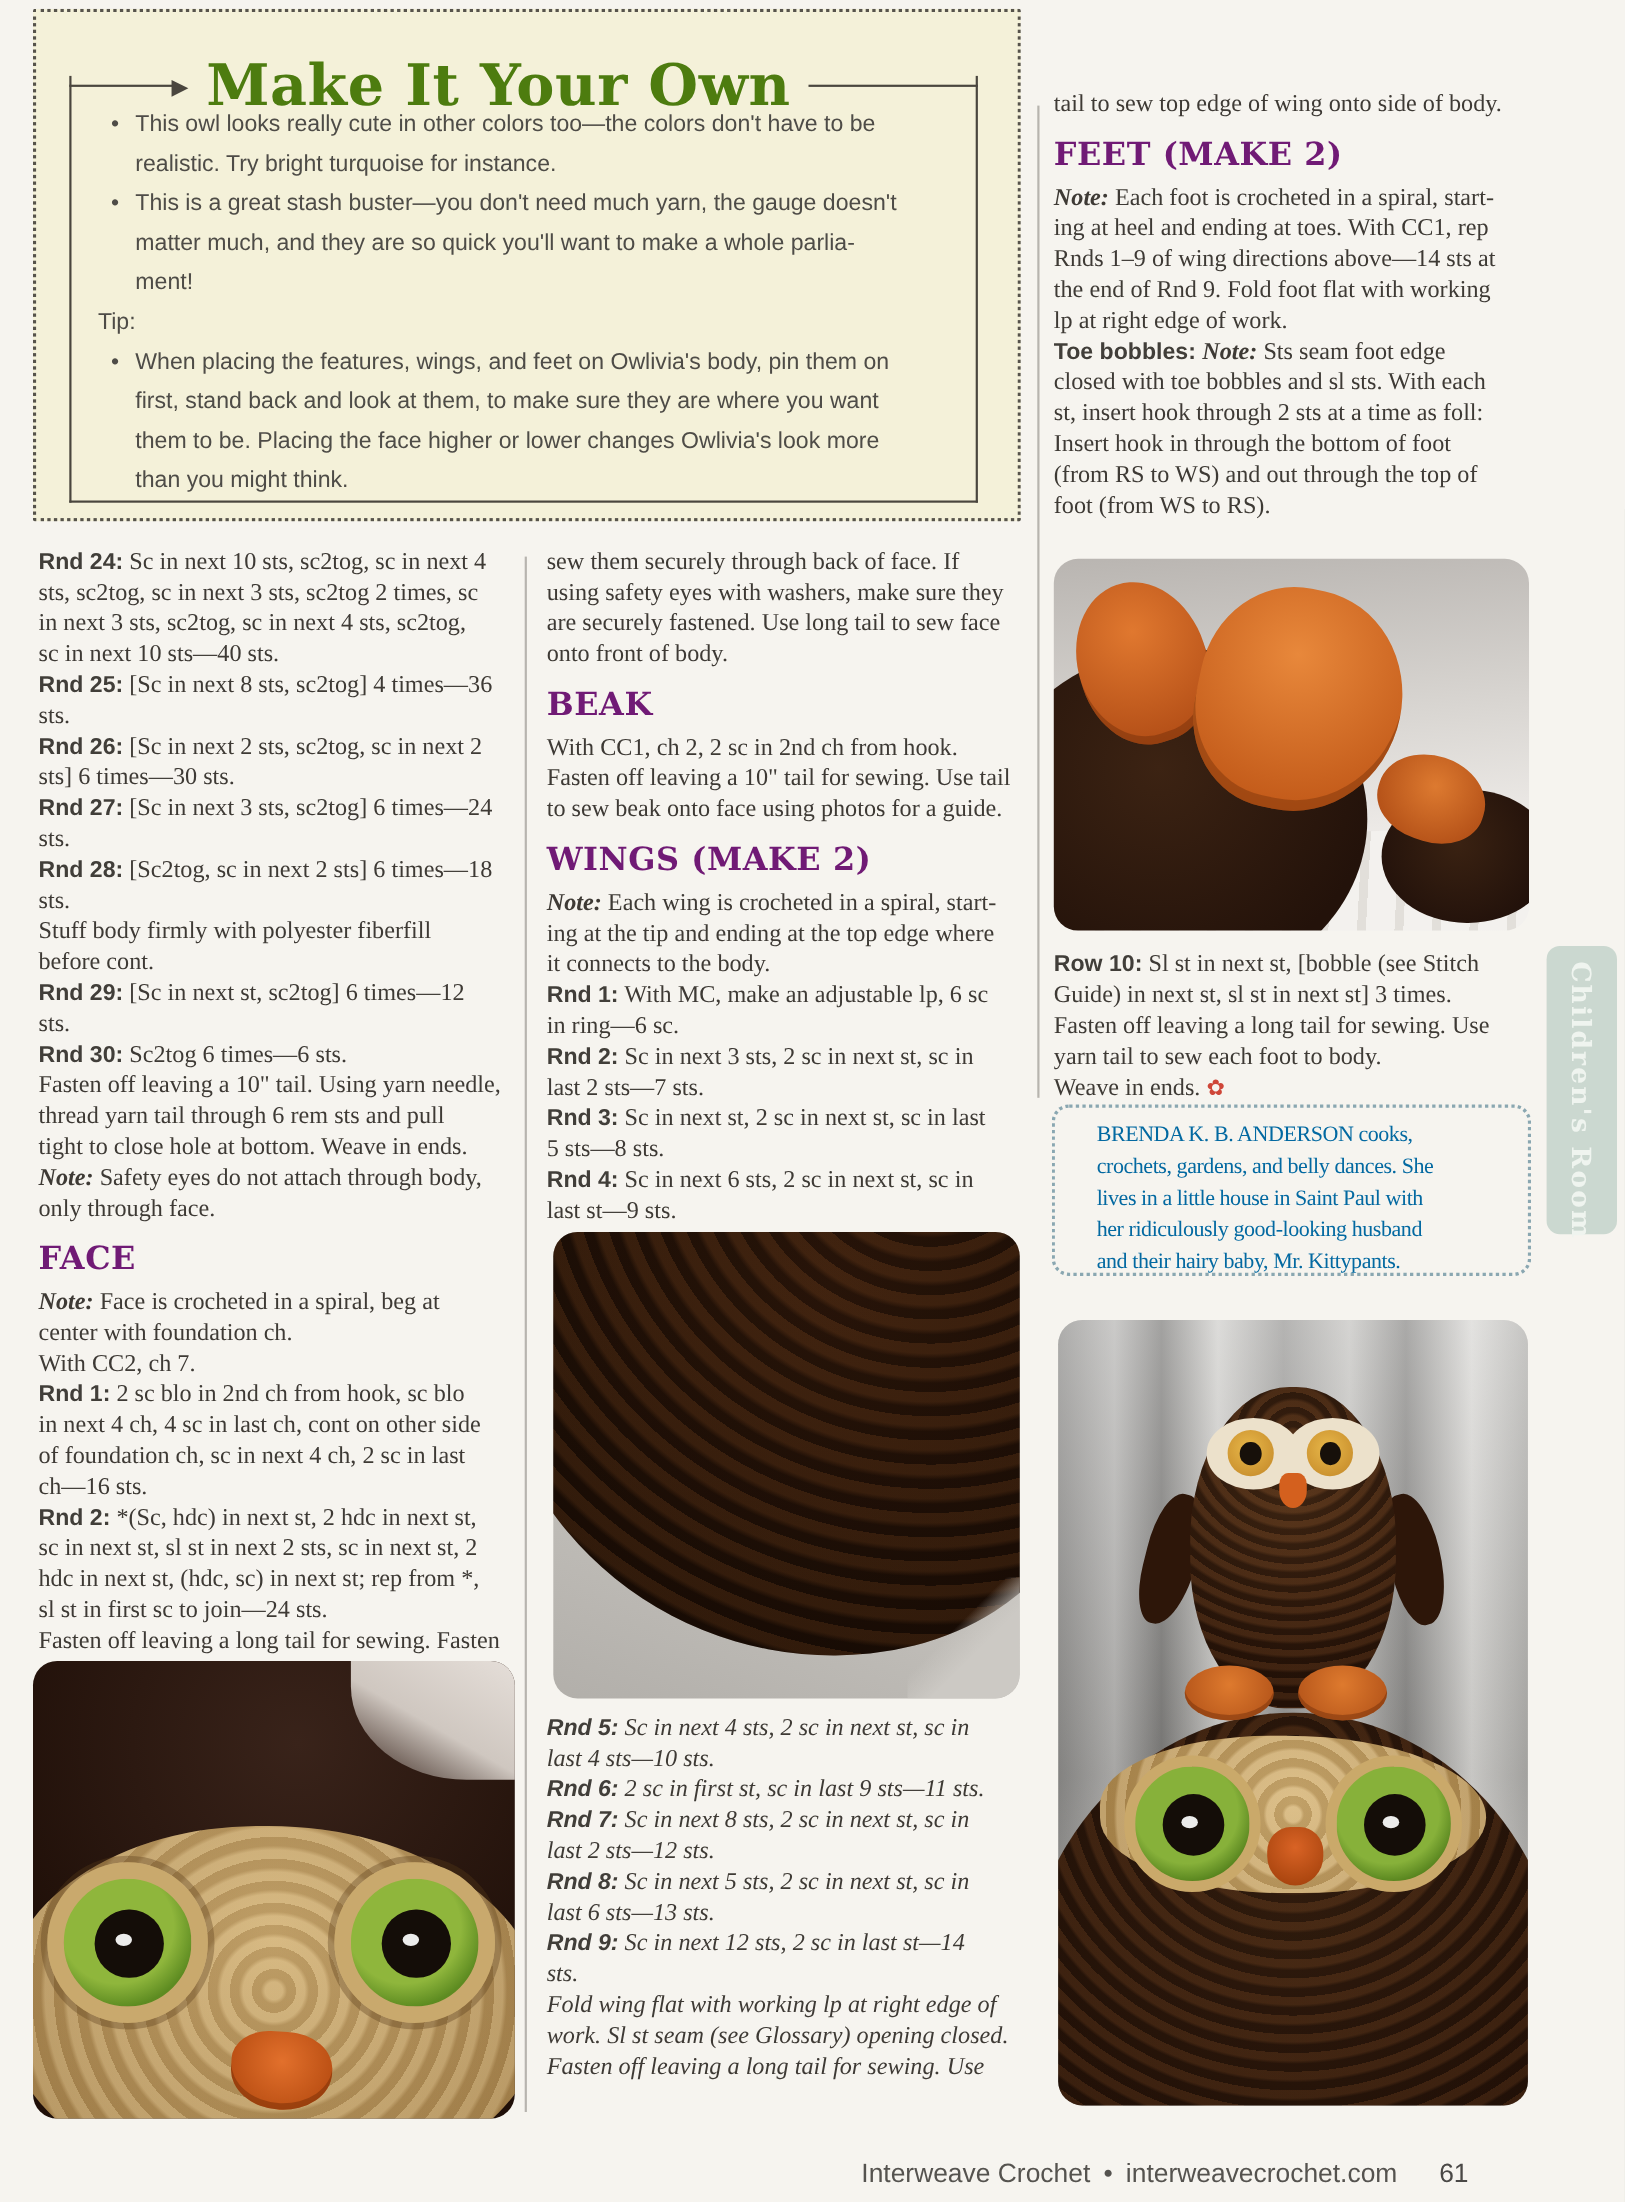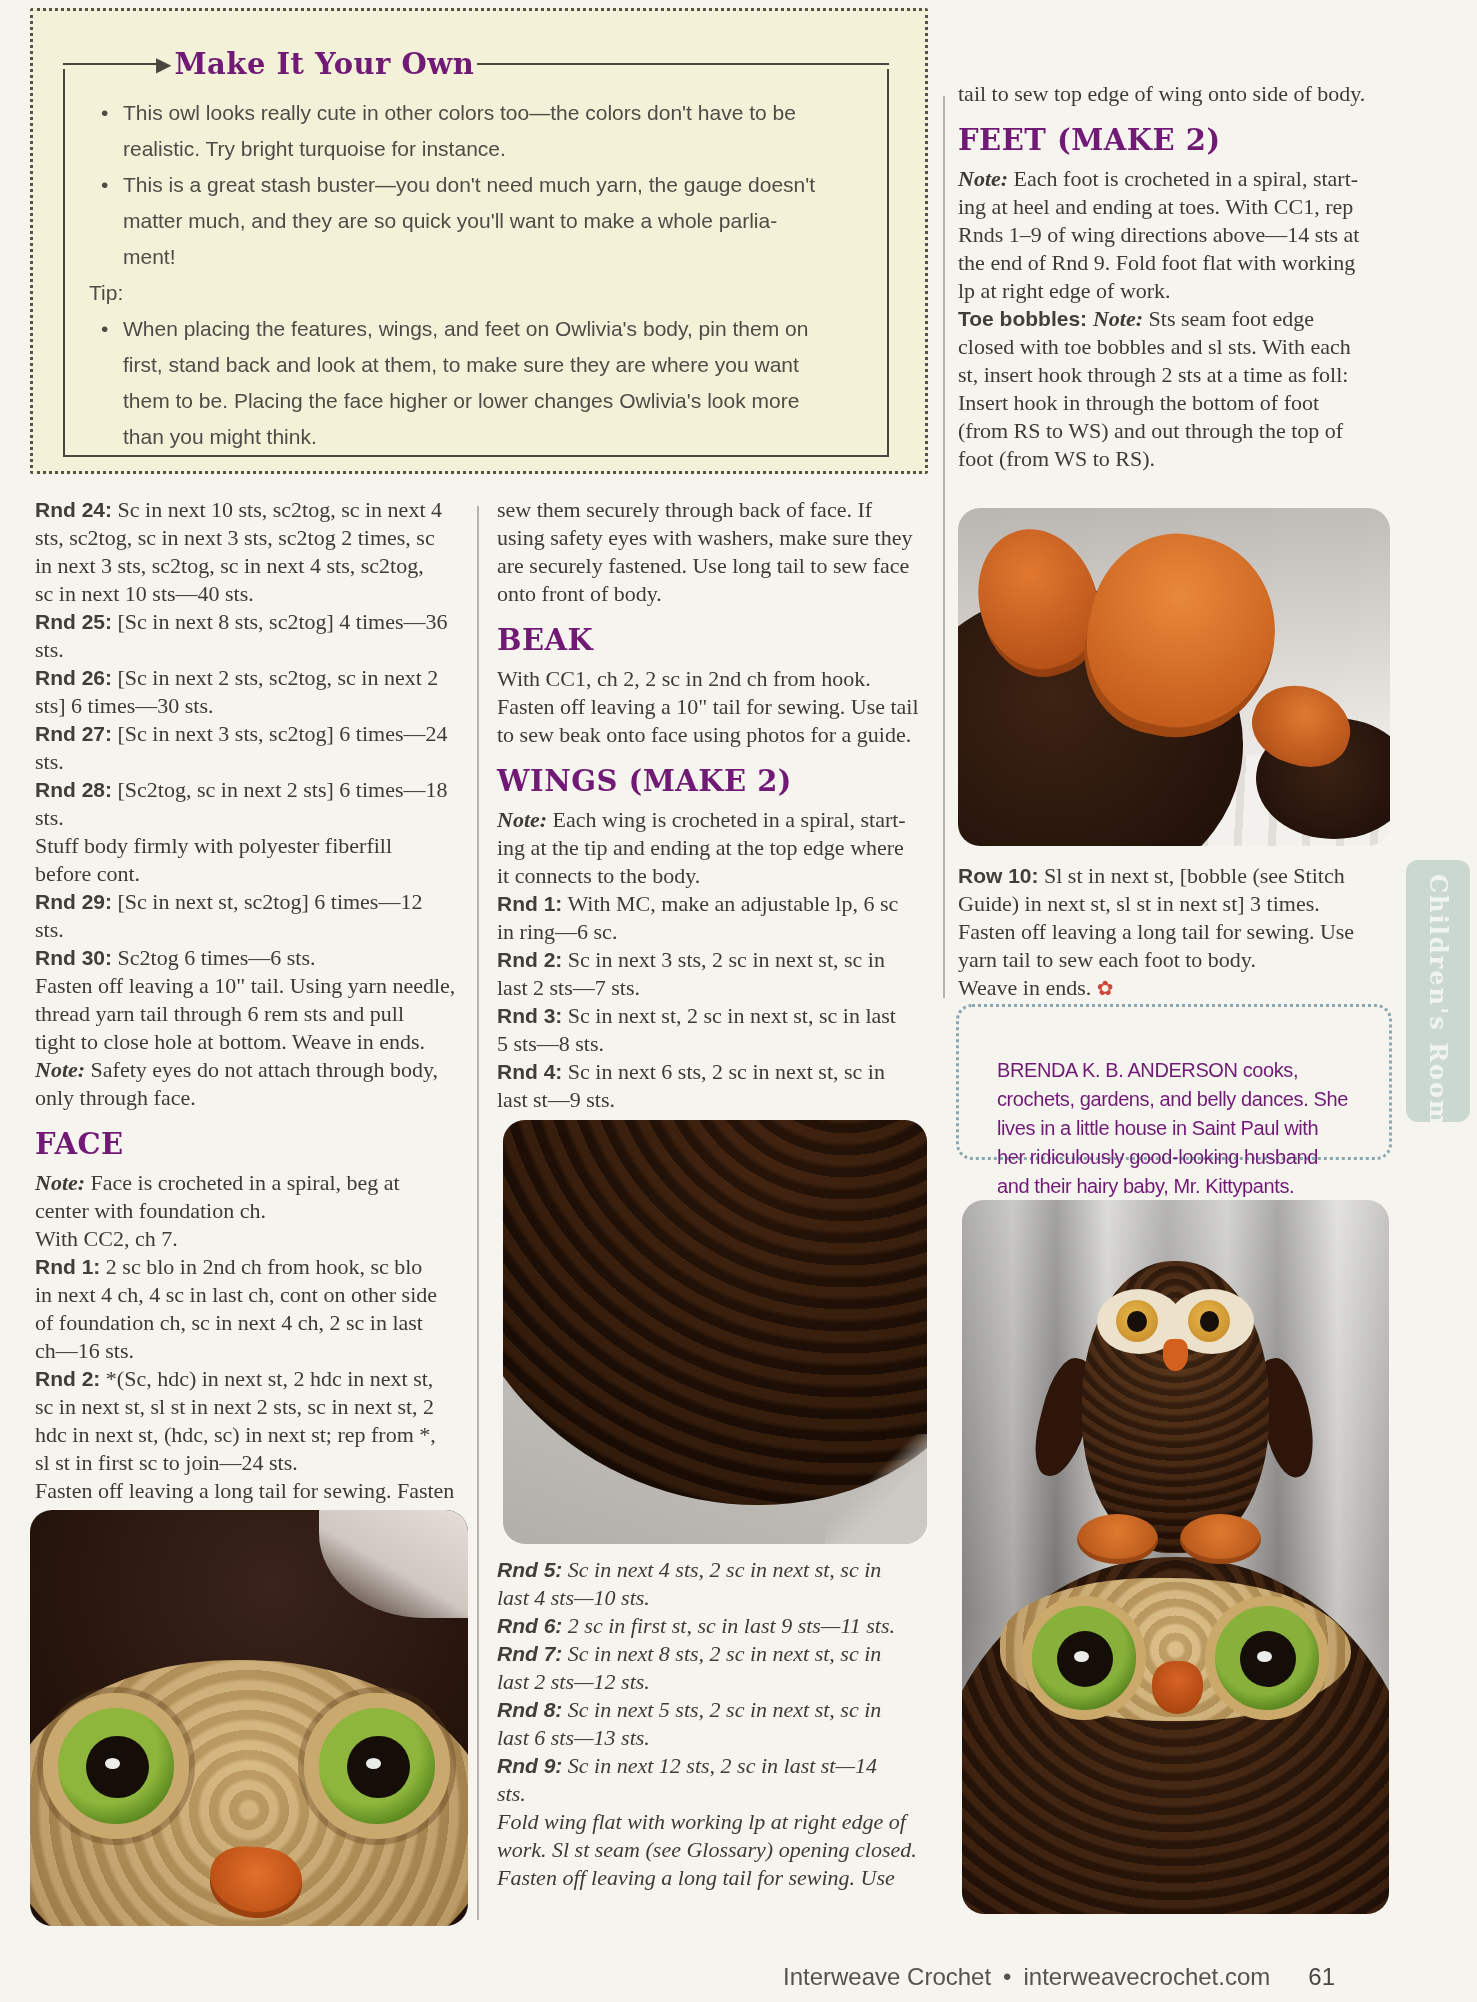--- a/index.html
+++ b/index.html
@@ -10,22 +10,22 @@
   
   #mio{position:absolute;left:30px;top:8px;width:892px;height:460px;
        background:#f4f1d9;border:3px dotted #56534b;border-radius:2px;}
   #mio-frame{position:absolute;left:30px;top:58px;right:36px;bottom:14px;
        border:2px solid #4a463e;border-top:none;}
   #mio-topline{position:absolute;left:30px;right:36px;top:36px;display:flex;align-items:center;}
   .mio-line{height:2px;background:#4a463e;}
   #mio-line-left{width:95px;}
   #mio-line-right{flex:1;}
   #mio-arrow{font-family:"DejaVu Sans",sans-serif;font-size:20px;color:#4a463e;margin-left:-2px;}
-  #mio-title{font-family:"DejaVu Serif",serif;font-weight:700;font-size:29px;color:#701a75;
-       margin:0 3px;white-space:nowrap;letter-spacing:.5px;}
+  #mio-title{font-family:"DejaVu Serif",serif;font-weight:700;font-size:52px;color:#4d7c0f;
+       margin:0 16px;white-space:nowrap;letter-spacing:.5px;}
   #mio-body{position:absolute;left:56px;top:84px;right:58px;
        font-family:"Liberation Sans",sans-serif;font-size:21px;line-height:36px;color:#4e4c47;}
   .mio-line-text{position:relative;white-space:nowrap;}
   .mio-ind{padding-left:34px;}
   .mio-bullet{position:absolute;left:12px;top:0;}
 
   
   .pcol{position:absolute;font-size:22px;line-height:28px;}
   #col1a{left:35px;top:496px;width:446px;}
   #col2a{left:497px;top:496px;width:446px;}
@@ -129,22 +129,22 @@
   #lo-wing-right{right:18.5%;transform:rotate(-14deg);}
   .lo-foot{width:19%;height:7%;top:44%;border-radius:50%;z-index:4;
       background:radial-gradient(circle at 50% 35%,#de7a2e,#b5551a 85%);box-shadow:inset 0 -5px 0 rgba(110,45,8,.45);}
   #lo-foot-left{left:27%;}
   #lo-foot-right{left:51%;}
 
   
   #bio{position:absolute;left:956px;top:1004px;width:430px;height:150px;
       border:3px dotted #8aa7b1;border-radius:16px;}
   #bio-text{position:absolute;left:38px;top:10px;right:10px;
-      font-family:Liberation Sans, sans-serif;font-size:20px;line-height:29px;
-      letter-spacing:-.4px;color:#701a75;margin-top:39px;}
+      font-family:Liberation Serif, serif;font-size:20px;line-height:29px;
+      letter-spacing:-.4px;color:#0369a1;}
   #bio-text div{white-space:nowrap;}
 
   
   #tab{position:absolute;left:1406px;top:860px;width:64px;height:262px;
       background:#cbd8d0;border-radius:12px;display:flex;justify-content:center;}
   #tab span{writing-mode:vertical-rl;font-family:"DejaVu Serif",serif;font-weight:700;
       font-size:24px;letter-spacing:2px;color:#eff4ef;padding-top:14px;white-space:nowrap;}
 
   
   #footer{position:absolute;top:1944px;right:142px;display:flex;align-items:flex-start;gap:12px;

